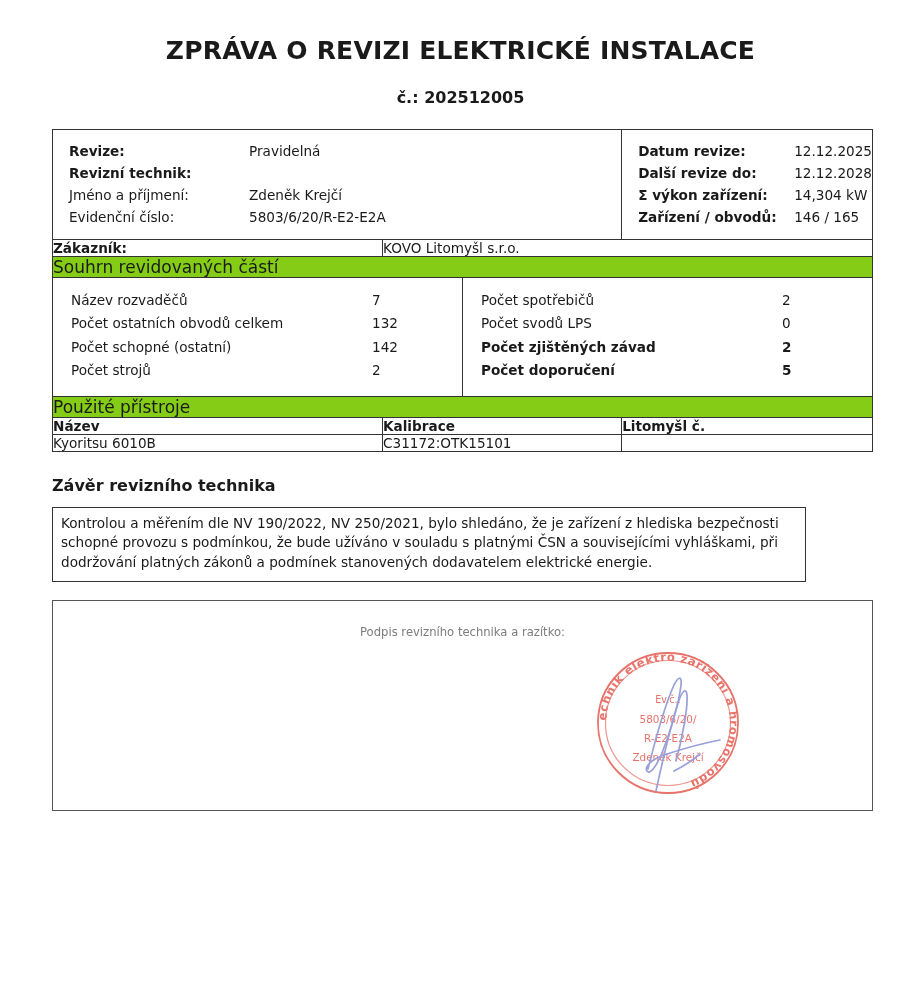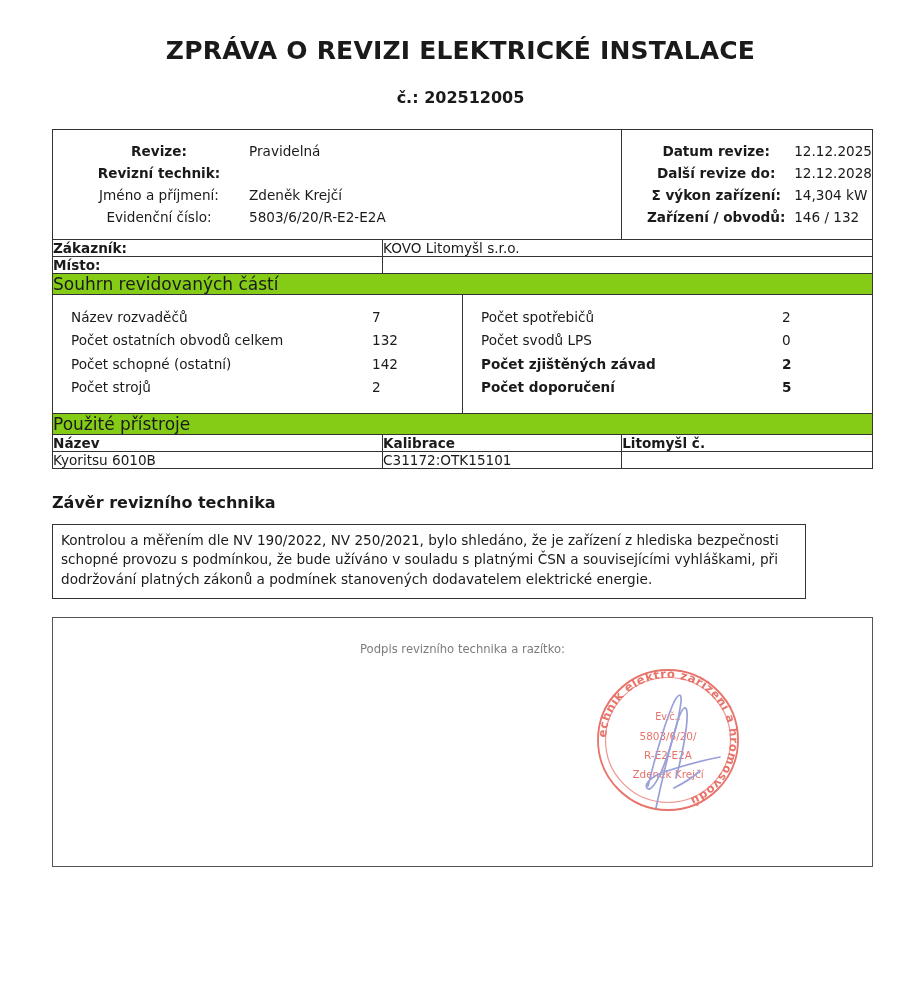--- a/index.html
+++ b/index.html
@@ -52,21 +52,20 @@
   .hdr-left, .hdr-right {
     padding: 10px 0 11px 0;
   }
   .kv {
     display: flex;
     line-height: 1.62;
   }
   .kv .k {
     flex: 0 0 auto;
     padding-left: 16px;
-    text-align: center;
   }
   .hdr-left .kv .k { width: 196px; }
   .hdr-right .kv .k { width: 172px; }
   .kv .v { flex: 1 1 auto; }
   .b { font-weight: bold; }
 
   
   .lbl-cell {
     width: 205px;
     font-weight: bold;
@@ -114,21 +113,21 @@
     margin-left: 4px;
     border: 1.6px solid #333;
     padding: 6px 8px 8px 8px;
     font-size: 13.6px;
     line-height: 1.46;
   }
 
   
   .sign-box {
     width: 821px;
-    height: 250px;
+    height: 211px;
     margin: 18px 0 0 4px;
     border: 1.6px solid #555;
     position: relative;
   }
   .sign-caption {
     position: absolute;
     top: 24px;
     left: 0; right: 0;
     text-align: center;
     font-size: 11.6px;
@@ -184,33 +183,29 @@
             <div class="kv">
               <span class="k b">Další revize do:</span>
               <span class="v">12.12.2028</span>
             </div>
             <div class="kv">
               <span class="k b">Σ výkon zařízení:</span>
               <span class="v">14,304 kW</span>
             </div>
             <div class="kv">
               <span class="k b">Zařízení / obvodů:</span>
-              <span class="v">146 / 132</span>
+              <span class="v">146 / 165</span>
             </div>
           </div>
         </td>
       </tr>
 
       <tr>
         <td class="lbl-cell">Zákazník:</td>
         <td class="val-cell" colspan="3">KOVO Litomyšl s.r.o.</td>
-      </tr>
-      <tr>
-        <td class="lbl-cell">Místo:</td>
-        <td class="val-cell" colspan="3"></td>
       </tr>
 
       <tr>
         <td class="sec-head" colspan="4">Souhrn revidovaných částí</td>
       </tr>
       <tr>
         <td colspan="4" style="padding:0;">
           <div class="sum-wrap">
             <div class="sum-col left">
               <div class="sum-row">

